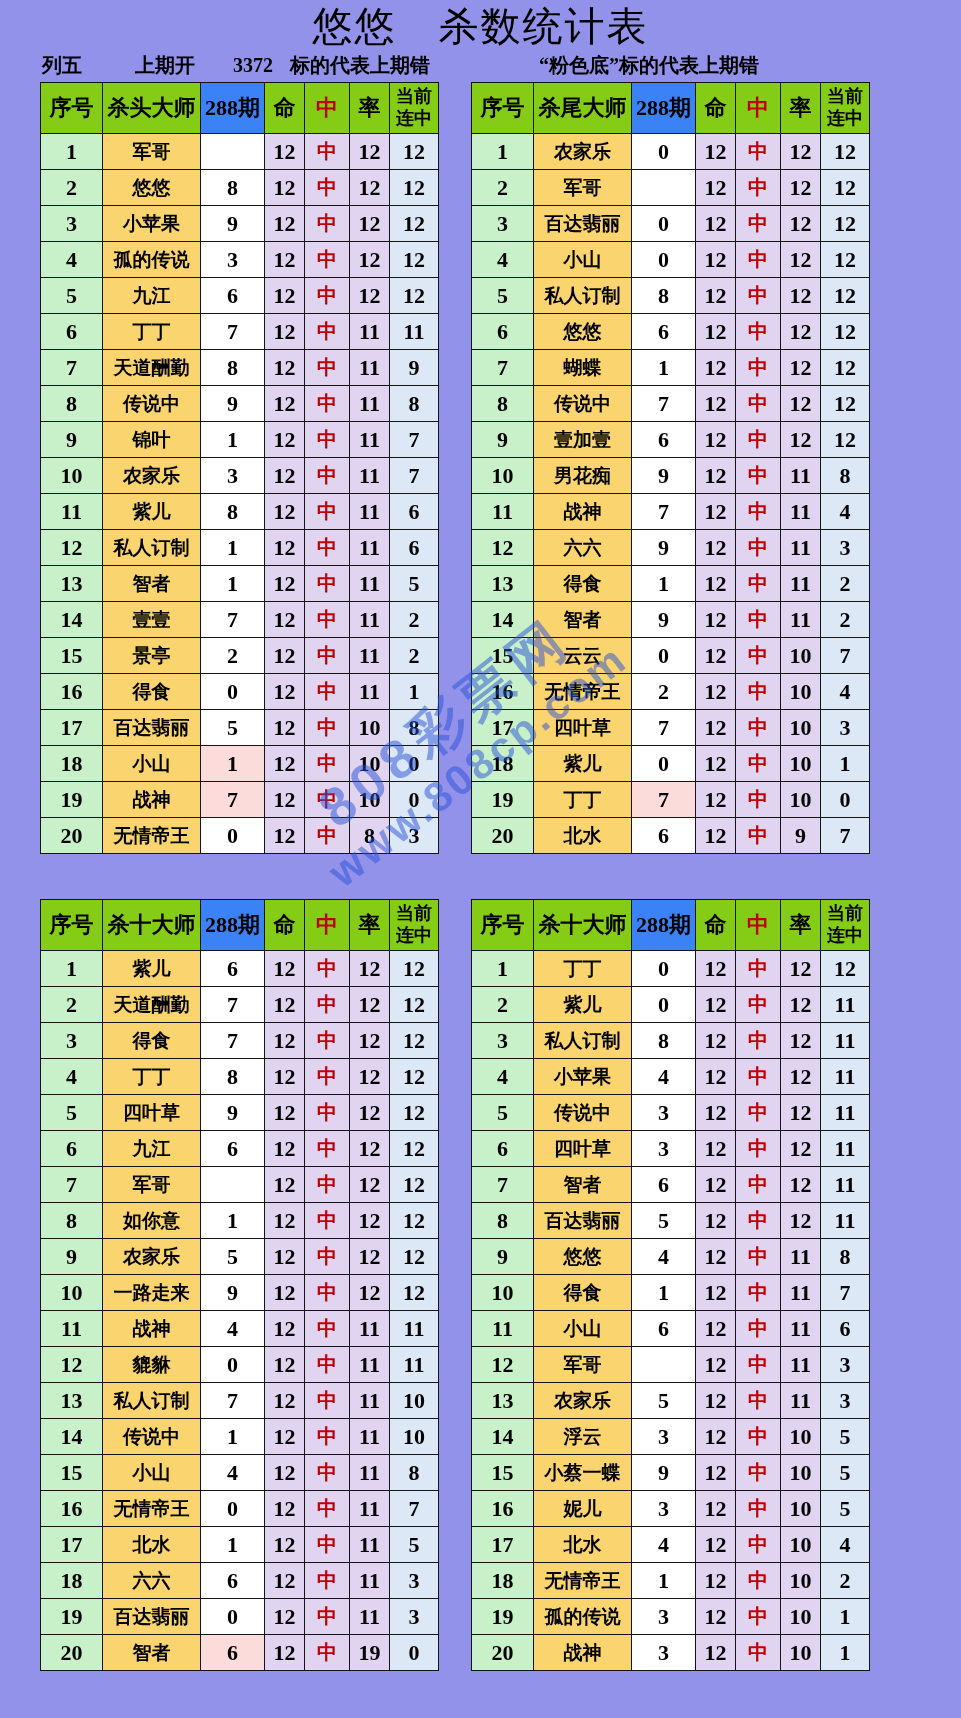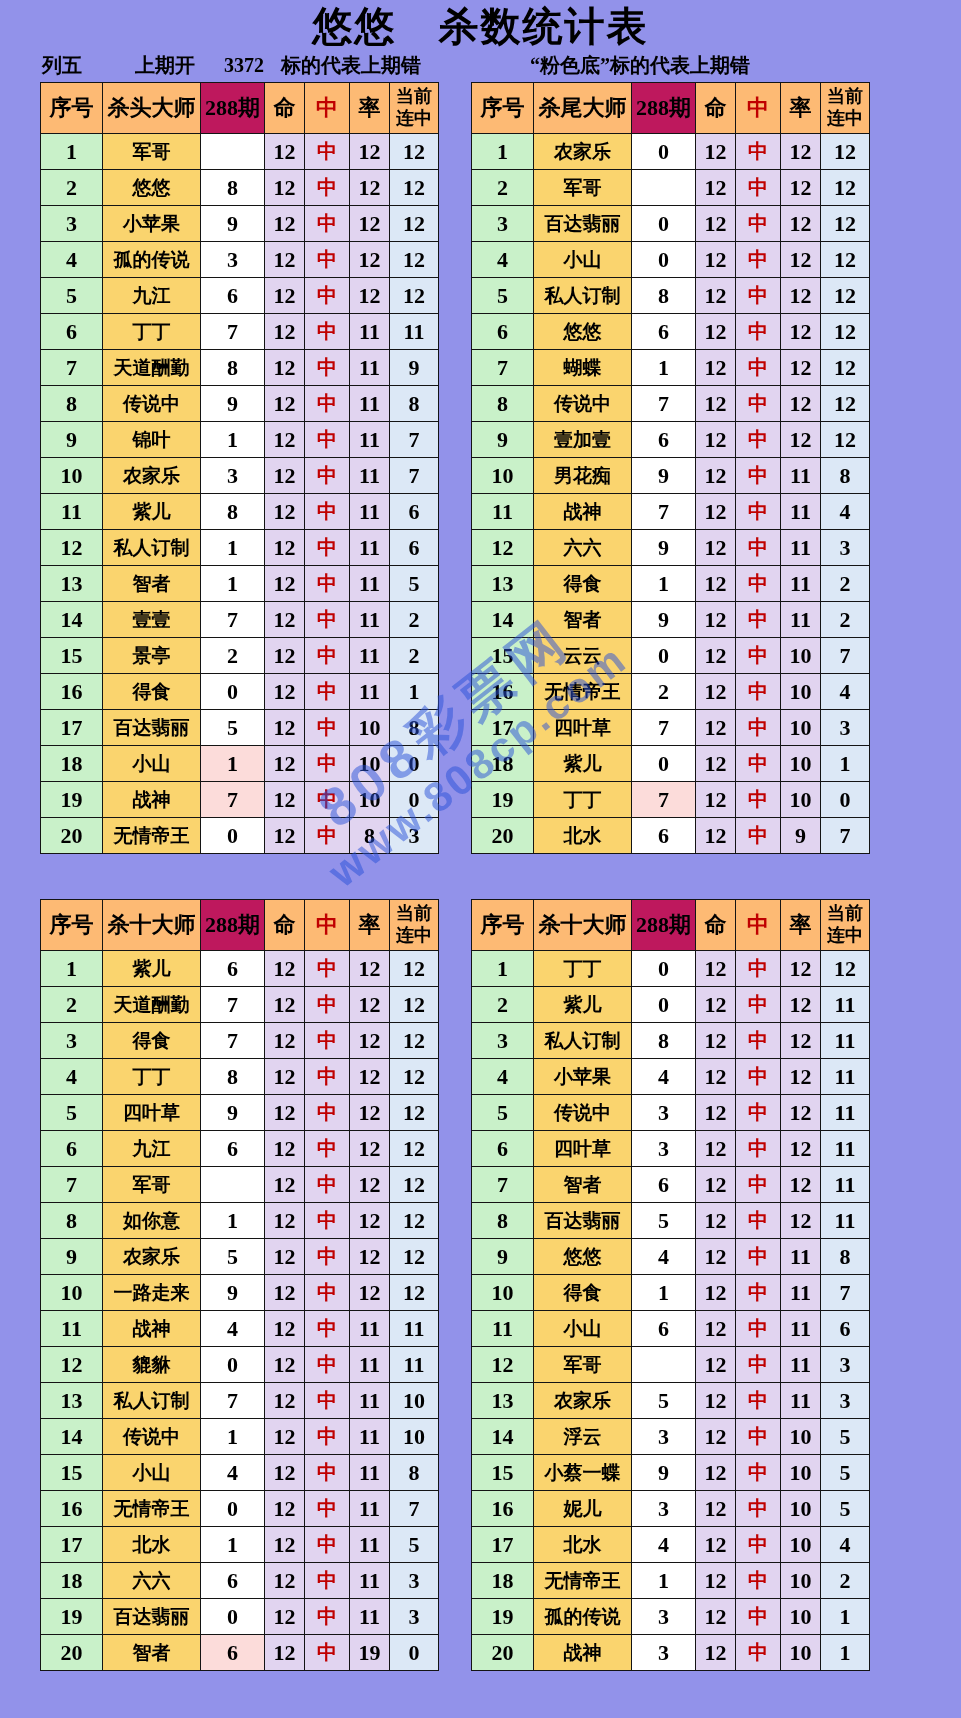--- a/index.html
+++ b/index.html
@@ -7,33 +7,33 @@
     width:961px;height:1718px;
     background:#9292ea;
     font-family:"Liberation Serif","DejaVu Serif",serif;
     position:relative;
     overflow:hidden;
     color:#000;
   }
   .title{
     text-align:center;
     font-size:40px;
-    font-weight:bold;
+    font-weight:normal;
     line-height:46px;
     padding-top:4px;
     letter-spacing:2px;
   }
   .subtitle{
     margin:2px 0 3px 42px;
     font-size:20px;
     font-weight:bold;
     white-space:nowrap;
   }
   .subtitle .seg-col{margin-right:48px;font-family:Liberation Mono, monospace;}
-  .subtitle .seg-prev{margin-right:24px;}
+  .subtitle .seg-prev{margin-right:33px;}
   .subtitle .seg-val{margin-right:12px;}
   .subtitle .seg-note{margin-left:104px;}
   .tables-grid{
     display:grid;
     grid-template-columns:398px 398px;
     column-gap:33px;
     row-gap:45px;
     margin-left:40px;
   }
   table.stats-table{
@@ -58,22 +58,22 @@
     line-height:1.2;
     margin-left:48px;
   }
   .stats-table tbody td{
     height:35px;
     font-size:22px;
     font-weight:bold;
   }
   .stats-table td.col-name{font-size:19px;}
   .stats-table td.col-zhong{font-size:20px;}
-  .green{background:#fdba74;}
-  .pinkhdr{background:#be185d;}
+  .green{background:#84cc16;}
+  .pinkhdr{background:#3b82f6;}
   .seqbg{background:#c9f1c9;}
   .namebg{background:#fad46e;}
   .whitebg{background:#ffffff;}
   .pinkbg{background:#fcdcda;}
   .lav{background:#e1d4f0;}
   .bluebg{background:#dce8f6;}
   .red-text{color:#c00000;}
   .watermark{
     position:absolute;
     left:250px;

